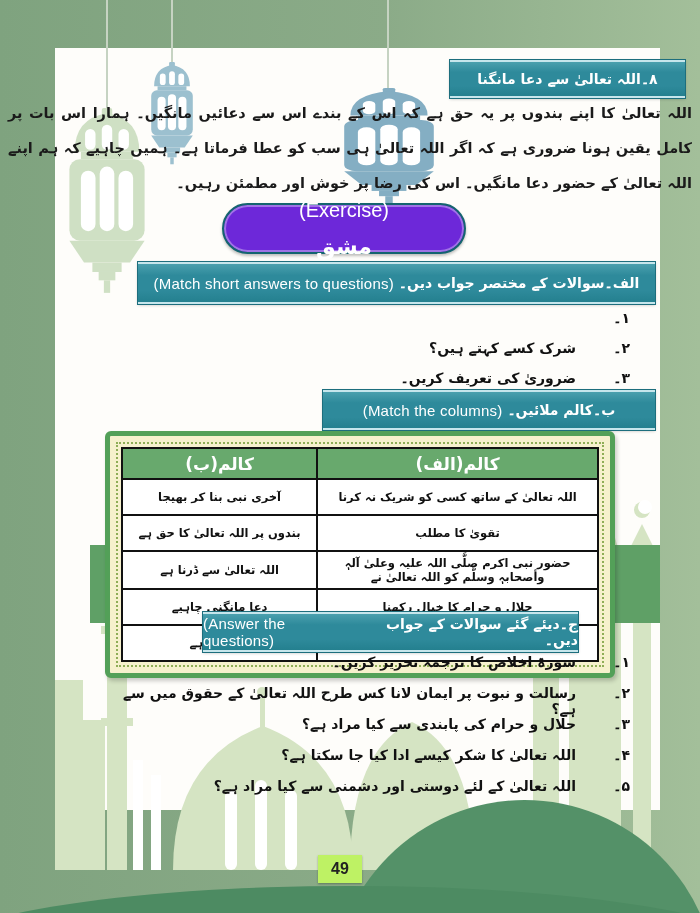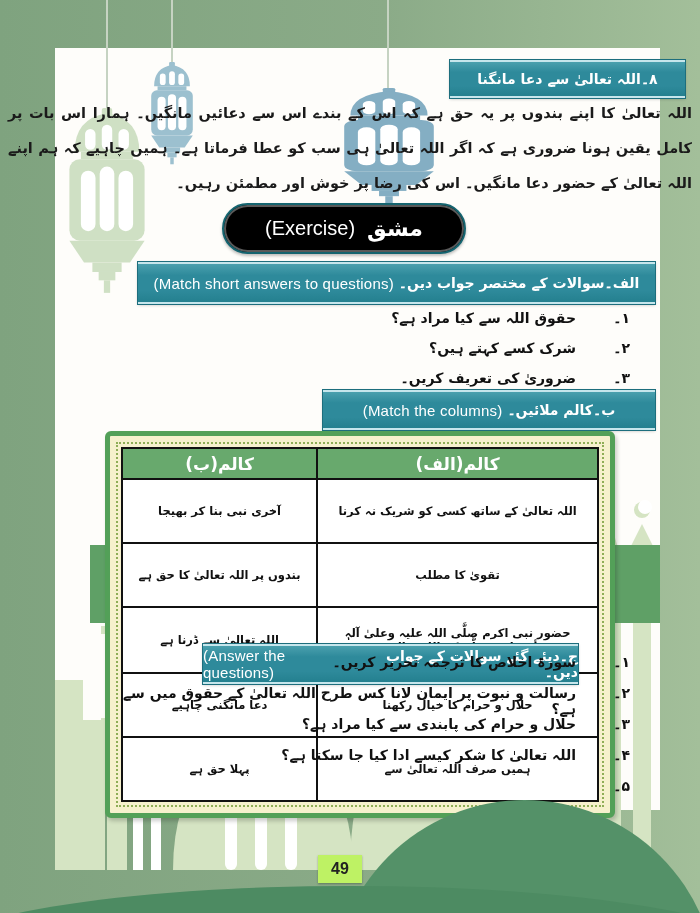--- a/index.html
+++ b/index.html
@@ -38,29 +38,29 @@
   .lesson-banner .b-ur{font-size:14px;}
   
   .intro{
     left:8px;top:96px;width:684px;z-index:3;
     direction:rtl;text-align:justify;
     font-size:14.5px;line-height:35px;color:#1a1a1a;font-weight:600;
   }
   
   .pill{
     left:222px;top:203px;width:240px;height:47px;z-index:3;
-    background:#000000;border:2px solid #14646f;border-radius:26px;
+    background:#6d28d9;border:2px solid #14646f;border-radius:26px;
     box-shadow:inset 0 0 0 2px rgba(255,255,255,.35), 0 2px 3px rgba(0,0,0,.25);
-    display:flex;align-items:center;justify-content:center;gap:12px;color:#fff;
+    display:flex;align-items:center;justify-content:center;gap:12px;color:#fff;flex-direction:column;
   }
   .pill .p-en{font-family:"Liberation Sans",sans-serif;font-size:20px;}
   .pill .p-ur{font-size:22px;font-weight:bold;direction:rtl;}
   .banner-a{left:138px;top:262px;width:517px;height:38px;}
   .banner-b{left:323px;top:390px;width:332px;height:36px;}
-  .banner-c{left:203px;top:612px;width:375px;height:36px;margin-top:32px;}
+  .banner-c{left:203px;top:612px;width:375px;height:36px;}
   
   .qlist{z-index:3;}
   .qlist-a{left:155px;top:310px;width:475px;}
   .qlist-c{left:115px;top:654px;width:515px;}
   .q{display:flex;flex-direction:row-reverse;align-items:flex-start;gap:28px;
      font-size:14px;color:#111;font-weight:600;}
   .qlist-a .q{height:30px;}
   .qlist-c .q{height:31px;}
   .q .qnum{flex:0 0 26px;direction:rtl;}
   .q .qtext{direction:rtl;}
@@ -71,21 +71,21 @@
     padding:6px;box-shadow:2px 3px 4px rgba(0,0,0,.2);
   }
   .match-dotted{border:2px dotted #8fae57;padding:3px;}
   table.match{width:100%;border-collapse:collapse;direction:rtl;background:#fff;}
   table.match th{
     background:#68a96d;color:#fff;font-size:17px;font-weight:bold;
     border:2px solid #111;height:27px;
   }
   table.match td{
     border:2px solid #111;height:26px;text-align:center;
-    font-size:11.5px;font-weight:600;color:#111;padding:18px 4px;
+    font-size:11.5px;font-weight:600;color:#111;padding:4px 4px;
   }
   .col-alif{width:59%;}
   .col-bay{width:41%;}
   
   .footer-dome{left:332px;top:800px;width:385px;height:385px;border-radius:50%;
     background:#549168;z-index:4;}
   .footer-band{left:-70px;top:886px;width:840px;height:140px;border-radius:50%;
     background:#4d8b62;z-index:4;}
   .pagenum{
     left:318px;top:843px;width:44px;height:28px;z-index:6;
@@ -181,21 +181,20 @@
 </div>
 
 <div class="banner banner-a">
   <span class="b-en">(Match short answers to questions)</span>
   <span class="b-ur">الف۔سوالات کے مختصر جواب دیں۔</span>
 </div>
 
 <div class="abs qlist qlist-a">
   <div class="q">
     <span class="qnum">۱۔</span>
-    <span class="qtext">حقوق اللہ سے کیا مراد ہے؟</span>
   </div>
   <div class="q">
     <span class="qnum">۲۔</span>
     <span class="qtext">شرک کسے کہتے ہیں؟</span>
   </div>
   <div class="q">
     <span class="qnum">۳۔</span>
     <span class="qtext">ضروریٰ کی تعریف کریں۔</span>
   </div>
 </div>
@@ -255,19 +254,20 @@
   <div class="q">
     <span class="qnum">۳۔</span>
     <span class="qtext">حلال و حرام کی پابندی سے کیا مراد ہے؟</span>
   </div>
   <div class="q">
     <span class="qnum">۴۔</span>
     <span class="qtext">اللہ تعالیٰ کا شکر کیسے ادا کیا جا سکتا ہے؟</span>
   </div>
   <div class="q">
     <span class="qnum">۵۔</span>
+    <span class="qtext">اللہ تعالیٰ کے لئے دوستی اور دشمنی سے کیا مراد ہے؟</span>
   </div>
 </div>
 
 <div class="abs footer-dome"></div>
 <div class="abs footer-band"></div>
 
 <div class="abs pagenum">49</div>
 
 </body></html>

